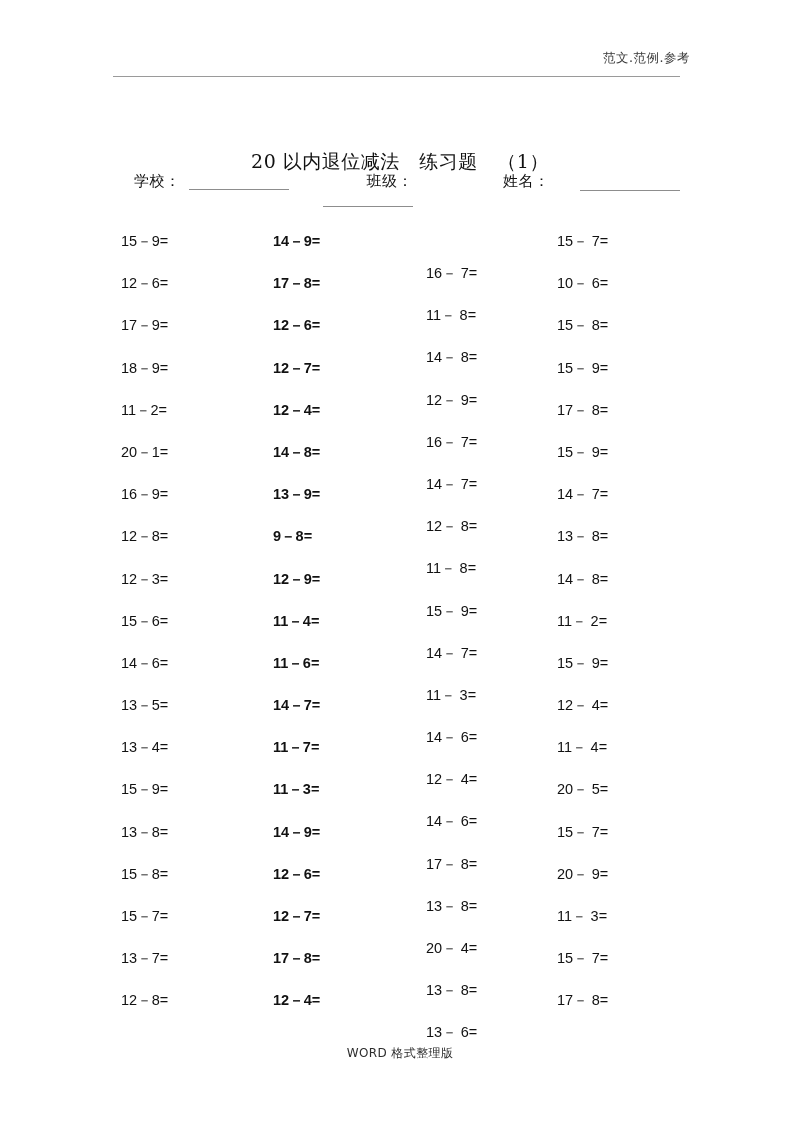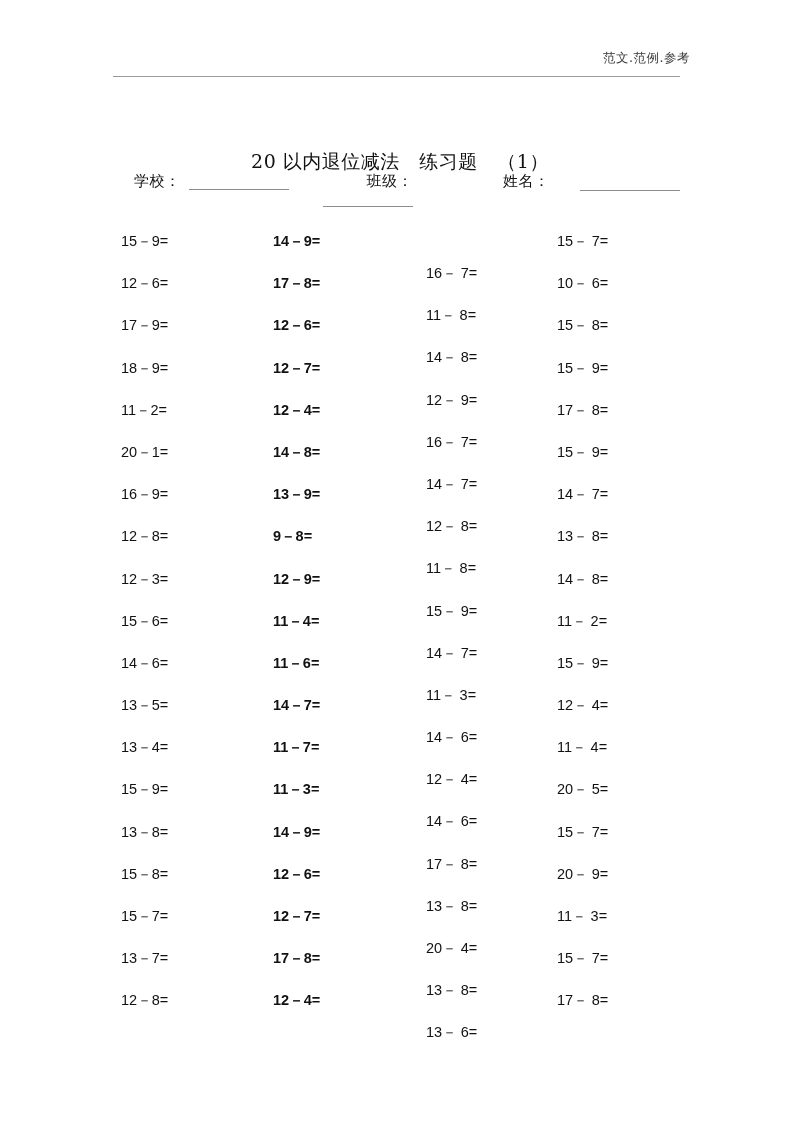--- a/index.html
+++ b/index.html
@@ -273,14 +273,17 @@
         <div class="problem-cell c3">15－ 7=</div>
       </div>
       <div class="problem-row">
         <div class="problem-cell c0">12－8=</div>
         <div class="problem-cell c1">12－4=</div>
         <div class="problem-cell c2">13－ 6=</div>
         <div class="problem-cell c3">17－ 8=</div>
       </div>
     </div>
 
+  <div class="doc-footer">
+    <span class="footer-text">WORD 格式整理版</span>
+  </div>
 
 </div>
 
 </body></html>

